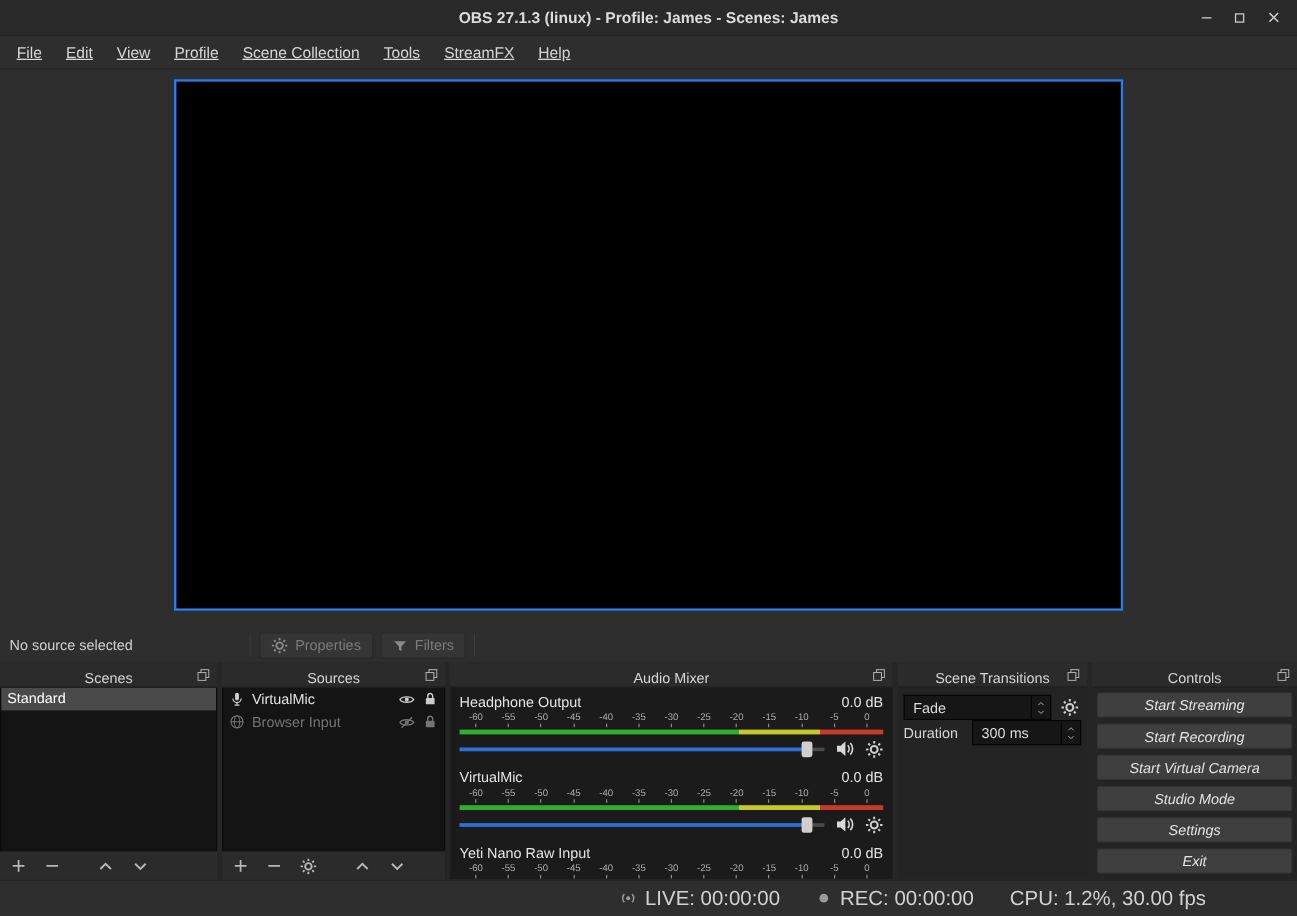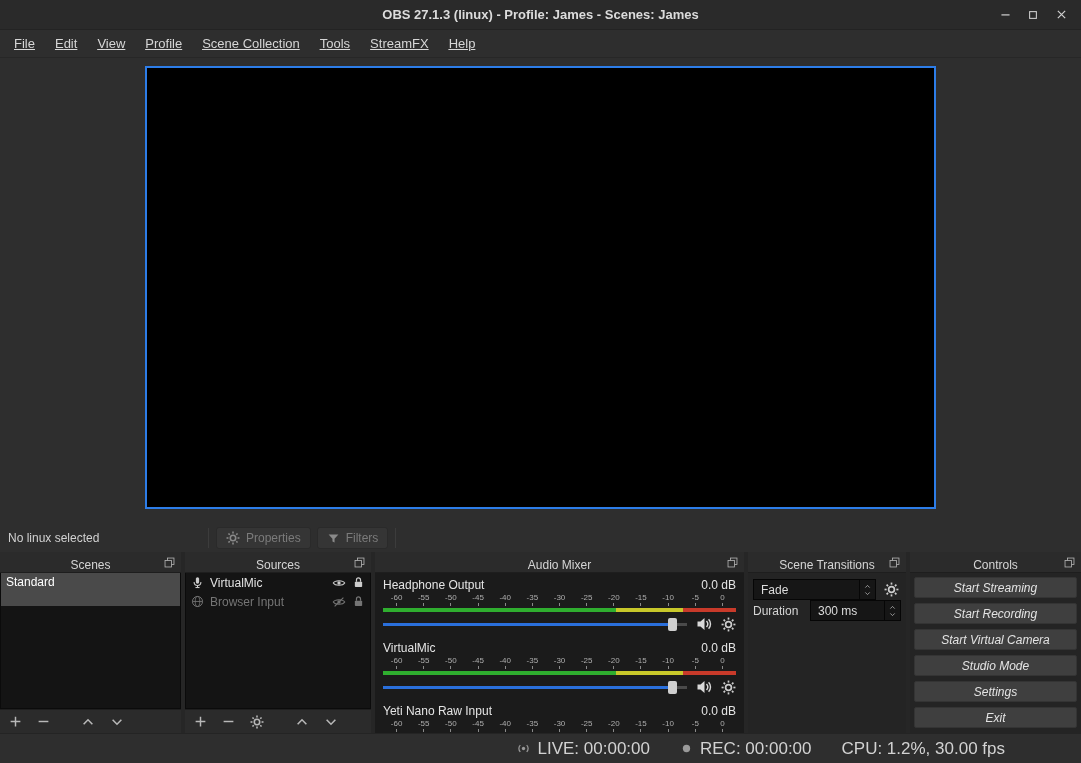--- a/index.html
+++ b/index.html
@@ -64,21 +64,21 @@
   .pbody { flex:1; overflow:hidden; }
   .pbody.list { background:#141414; border:1px solid #0b0b0b; border-top:none; }
   .ptool {
     height:24px; flex:none; display:flex; align-items:center; padding:0 9px; gap:15px;
     background:#2b2b2b; border-top:1px solid #1f1f1f; color:#b8b8b8;
   }
   .ptool .gap { margin-left:16px; }
   .ptool .ic { cursor:pointer; }
 
   
-  .scene-row { height:33px; line-height:19px; padding:0 5px; color:#ffffff; cursor:pointer; }
+  .scene-row { height:19px; line-height:19px; padding:0 5px; color:#ffffff; cursor:pointer; }
   .scene-row.selected { background:#4a4a4a; }
   .src-row { height:19px; display:flex; align-items:center; gap:6px; padding:0 5px; cursor:pointer; }
   .src-row .nm { flex:1; white-space:nowrap; overflow:hidden; }
   .src-row.on { color:#e2e2e2; } .src-row.on .ic { color:#cdcdcd; }
   .src-row.off { color:#757575; } .src-row.off .ic { color:#757575; }
 
   
   .pbody.mixer { background:#1b1b1b; padding:0 8px; }
   .channel { padding-top:5px; height:63px; }
   .ch-head { display:flex; justify-content:space-between; font-size:12px; color:#e4e4e4; height:15px; }
@@ -258,21 +258,21 @@
   <div class="menu-item ul">
       <span>Help</span>
     </div>
 </div>
 
 <div class="preview-area">
   <div class="canvas"></div>
 </div>
 
 <div class="src-toolbar">
-  <div class="status">No linux selected</div>
+  <div class="status">No source selected</div>
   <div class="vsep"></div>
   <div class="tb-btn">
     <svg class="ic" width="14" height="14">
         <use href="#i-gear"></use>
       </svg>
     <span>Properties</span>
   </div>
   <div class="tb-btn">
     <svg class="ic" width="13" height="13">
         <use href="#i-filter"></use>

